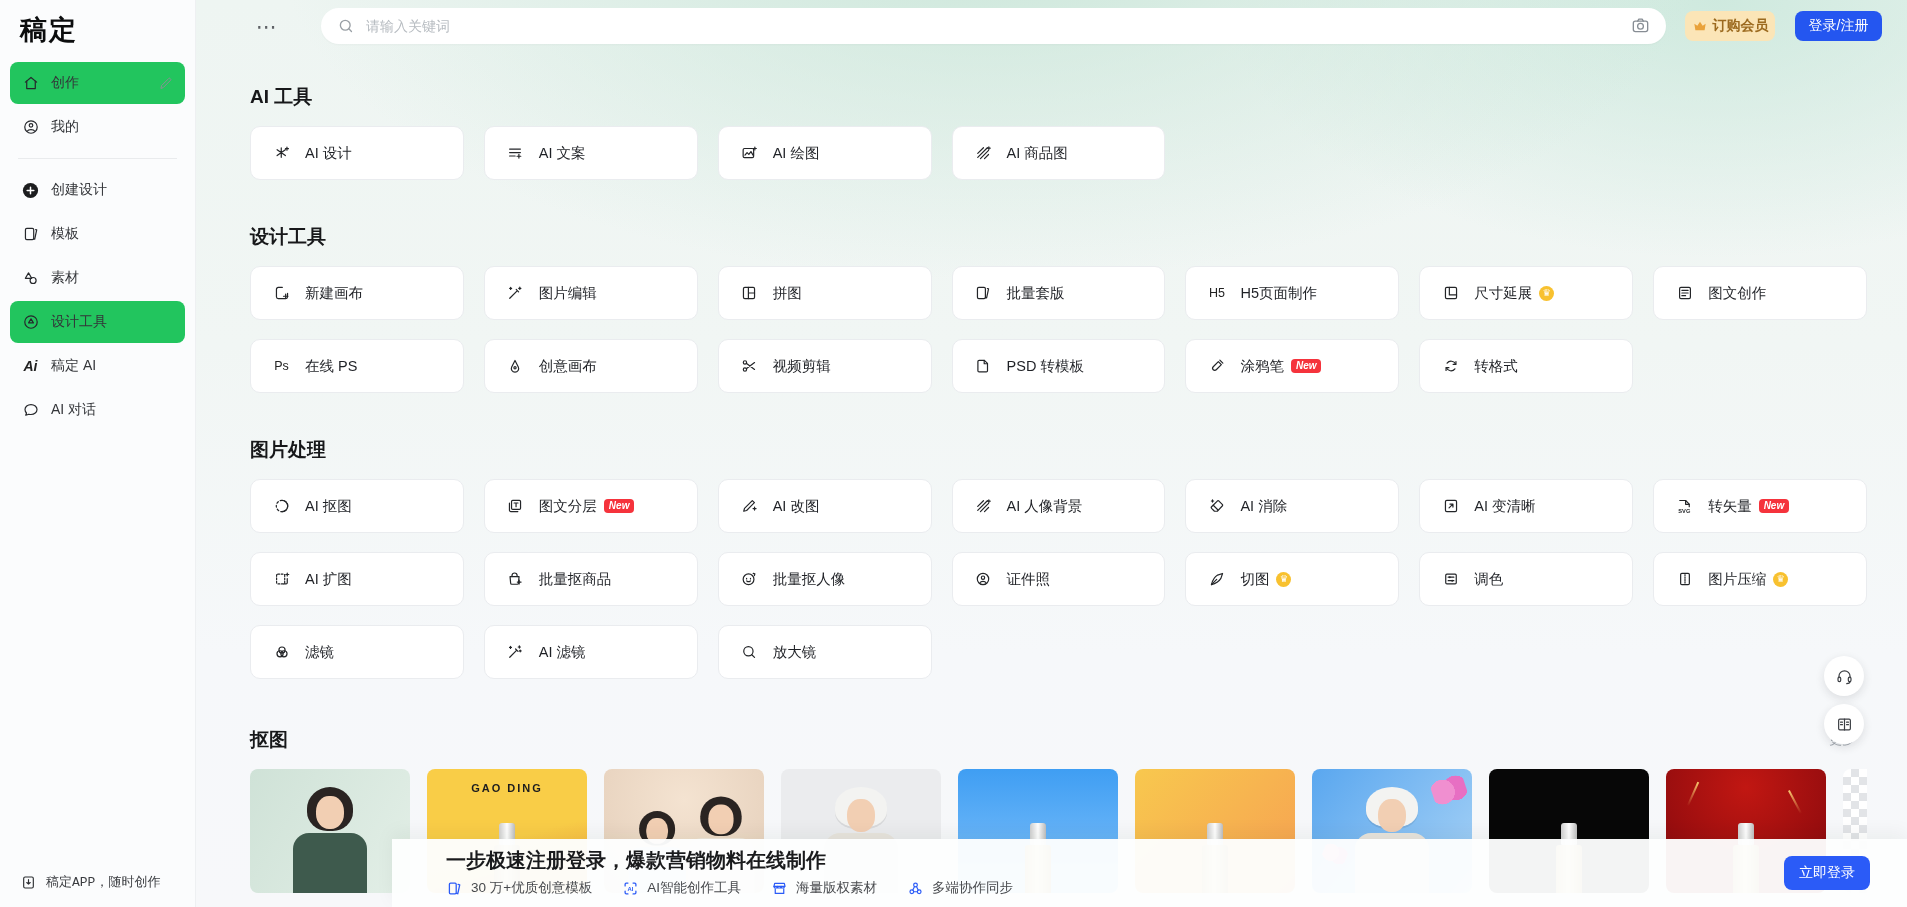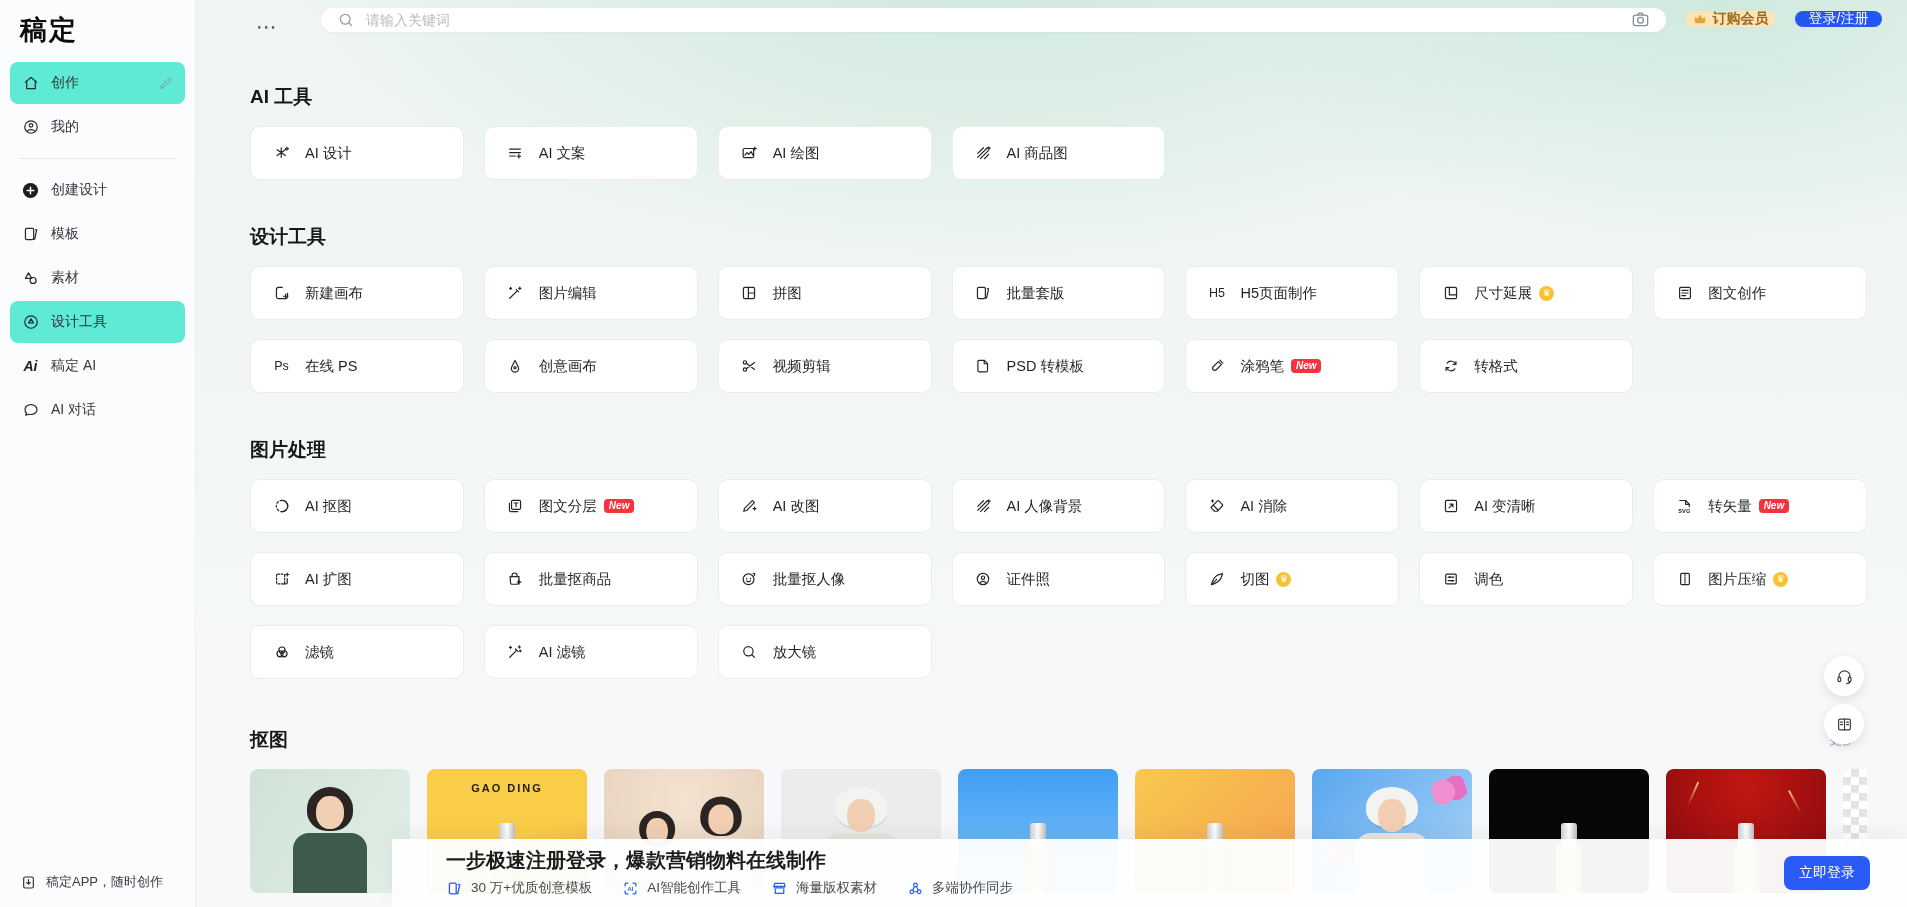--- a/index.html
+++ b/index.html
@@ -11,40 +11,40 @@
       radial-gradient(820px 430px at 90% 0%, rgba(203,232,220,.9), rgba(203,232,220,0) 60%),
       linear-gradient(180deg,#eef5f2 0%,#f1f6f4 38%,#f6f8fa 72%,#f7f8fa 100%);}
 
   
   #sidebar{position:absolute;left:0;top:0;width:196px;height:100%;background:#fbfcfd;
     border-right:1px solid #eef0f2;z-index:8;}
   .logo{padding:12px 0 0 20px;font-size:27px;font-weight:800;color:#0c0d0e;letter-spacing:2px;}
   #side-nav{padding:14px 10px 0;}
   .side-item{height:42px;border-radius:8px;display:flex;align-items:center;gap:11px;
     padding:0 11px;margin-bottom:2px;font-size:14px;color:#333539;cursor:pointer;}
-  .side-item.active{background:#5eead4;}
+  .side-item.active{background:#22c55e;}
   .side-item .s-ico{width:19px;height:19px;display:flex;align-items:center;justify-content:center;color:#26282c;flex:none;}
   .side-item .s-edit{margin-left:auto;color:#8b8f95;width:16px;height:16px;display:flex;align-items:center;}
   .side-divider{height:1px;background:#e9ebed;margin:10px 8px;}
   .ai-script{font-style:italic;font-weight:700;font-size:14px;color:#222;}
   #side-footer{position:absolute;left:20px;bottom:16px;display:flex;align-items:center;gap:9px;
-    font-size:13px;color:#3b3d41;cursor:pointer;}
+    font-size:13px;color:#3b3d41;cursor:pointer;font-family:Liberation Mono, monospace;}
   #side-footer .s-ico{width:17px;height:17px;color:#2a2c30;display:flex;align-items:center;}
 
   
   #main{position:absolute;left:196px;top:0;right:0;height:100%;}
   #topbar{position:absolute;top:0;left:0;right:0;height:56px;z-index:7;}
   #dots-menu{position:absolute;left:60px;top:14px;font-size:21px;color:#5e6166;letter-spacing:1px;cursor:pointer;line-height:26px;}
-  #searchbar{position:absolute;left:125px;top:8px;width:1345px;height:24px;background:#fff;
+  #searchbar{position:absolute;left:125px;top:8px;width:1345px;height:36px;background:#fff;
     border-radius:20px;display:flex;align-items:center;padding:0 14px 0 16px;box-shadow:0 1px 2px rgba(25,40,35,.03);}
   #searchbar .mag{width:18px;height:18px;color:#9aa0a6;flex:none;display:flex;}
   #searchbar input{flex:1;border:none;outline:none;font-size:14px;color:#333;background:transparent;margin-left:9px;font-family:inherit;}
   #searchbar input::placeholder{color:#b7bcc1;}
   #cam-btn{width:22px;height:22px;color:#878d94;cursor:pointer;display:flex;flex:none;}
-  .tb-btn{position:absolute;top:11px;height:16px;border-radius:8px;display:flex;align-items:center;
+  .tb-btn{position:absolute;top:11px;height:30px;border-radius:8px;display:flex;align-items:center;
     justify-content:center;font-size:14px;cursor:pointer;}
   #subscribe-btn{left:1489px;width:90px;background:#fbe5b7;color:#9c6a1f;gap:5px;font-weight:600;}
   #login-btn{left:1599px;width:87px;background:#2456f0;color:#fff;font-weight:500;}
 
   
   #content{position:absolute;inset:0;padding:56px 40px 0 54px;}
   section.sec{margin-top:44px;}
   section.sec.first{margin-top:28px;}
   section.sec.cutout-sec{margin-top:48px;}
   .sec-title{font-size:19px;line-height:26px;font-weight:700;color:#17181a;margin:0 0 16px;}

